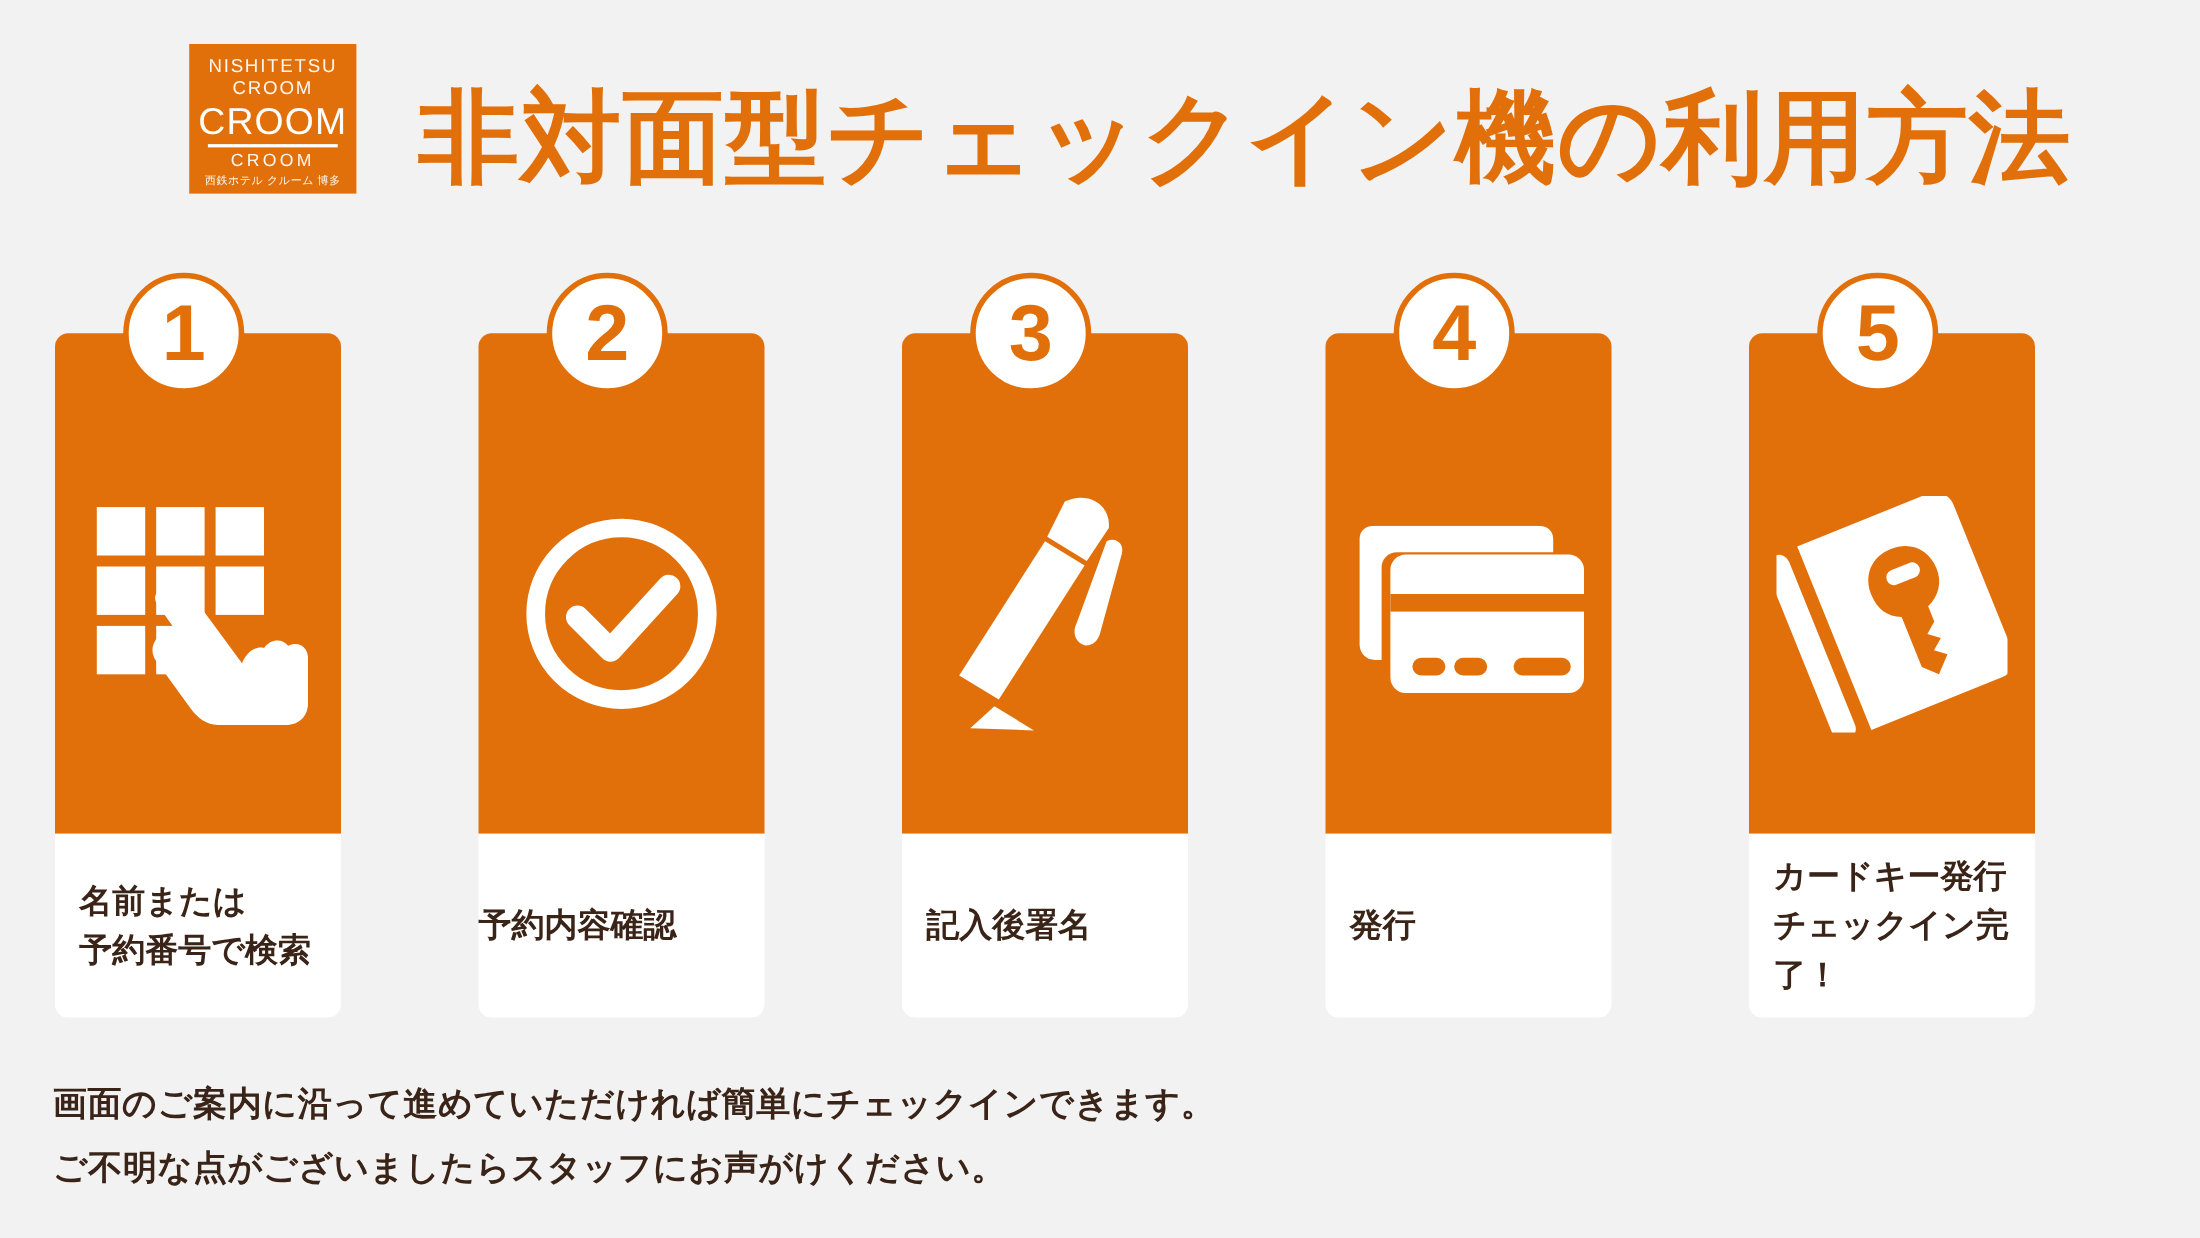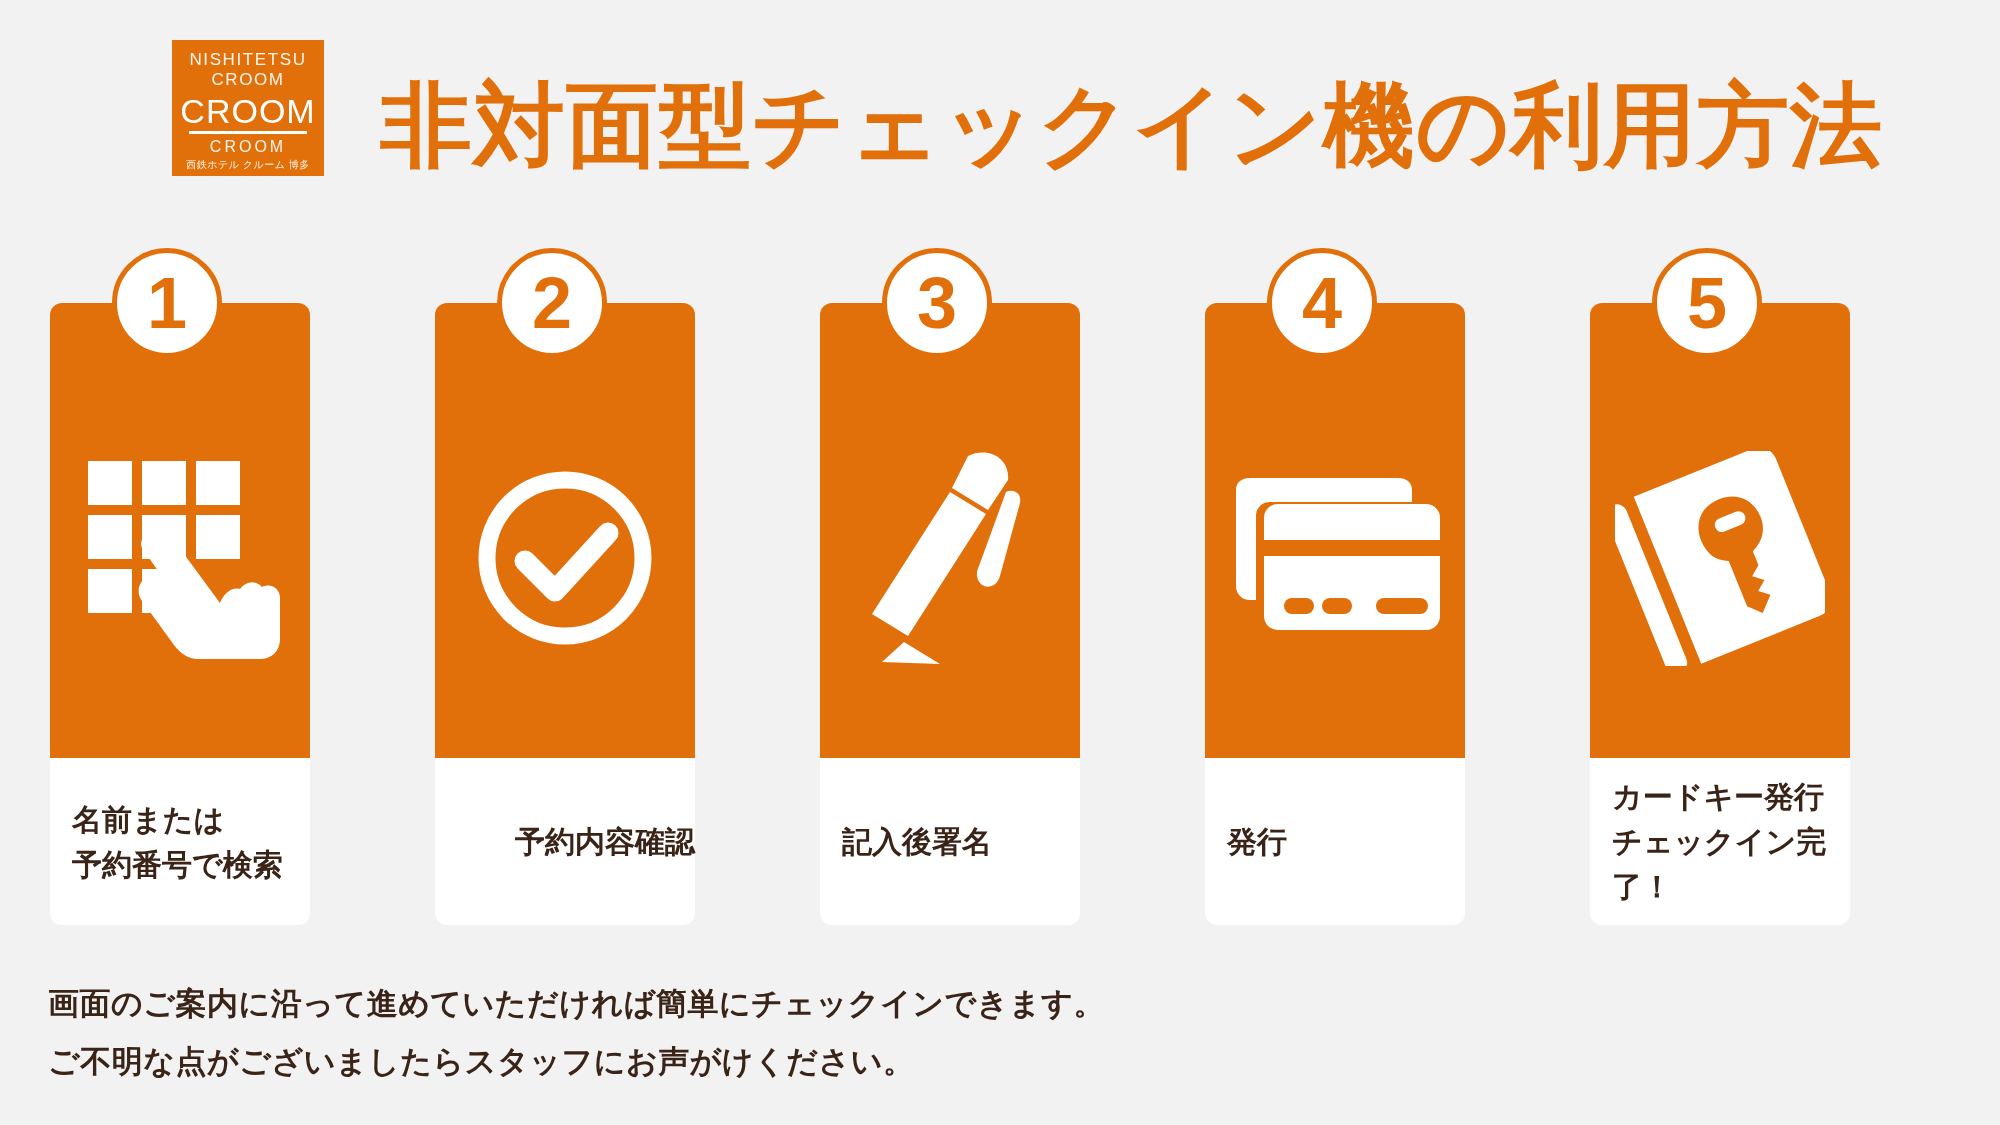--- a/index.html
+++ b/index.html
@@ -128,21 +128,21 @@
     justify-content: center;
     color: #3a2317;
     font-size: 30px;
     font-weight: bold;
     line-height: 45px;
     box-sizing: border-box;
     padding-left: 22px;
     letter-spacing: 0px;
   }
   .card-label.centered {
-    align-items: flex-end;
+    align-items: flex-start;
     padding-left: 0;
   }
   .badge {
     position: absolute;
     top: -55px;
     left: 62px;
     width: 110px;
     height: 110px;
     border-radius: 50%;
     background: #ffffff;

